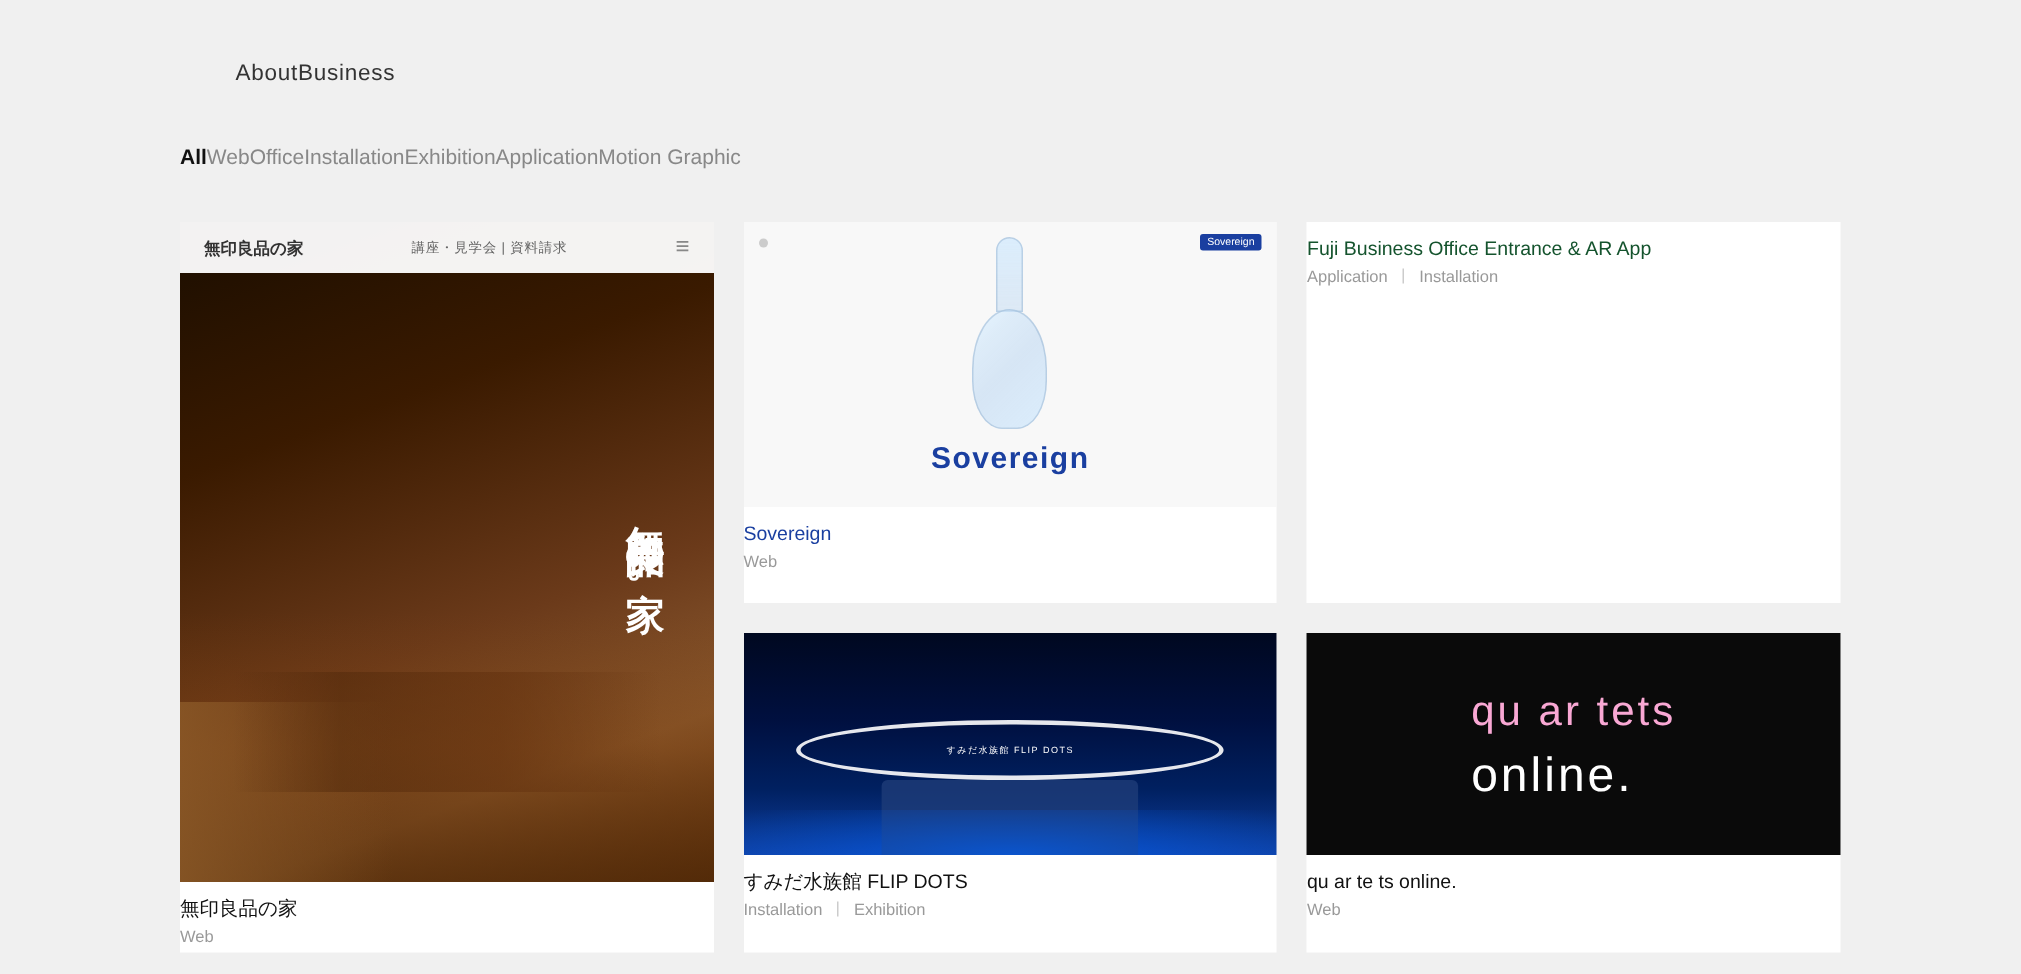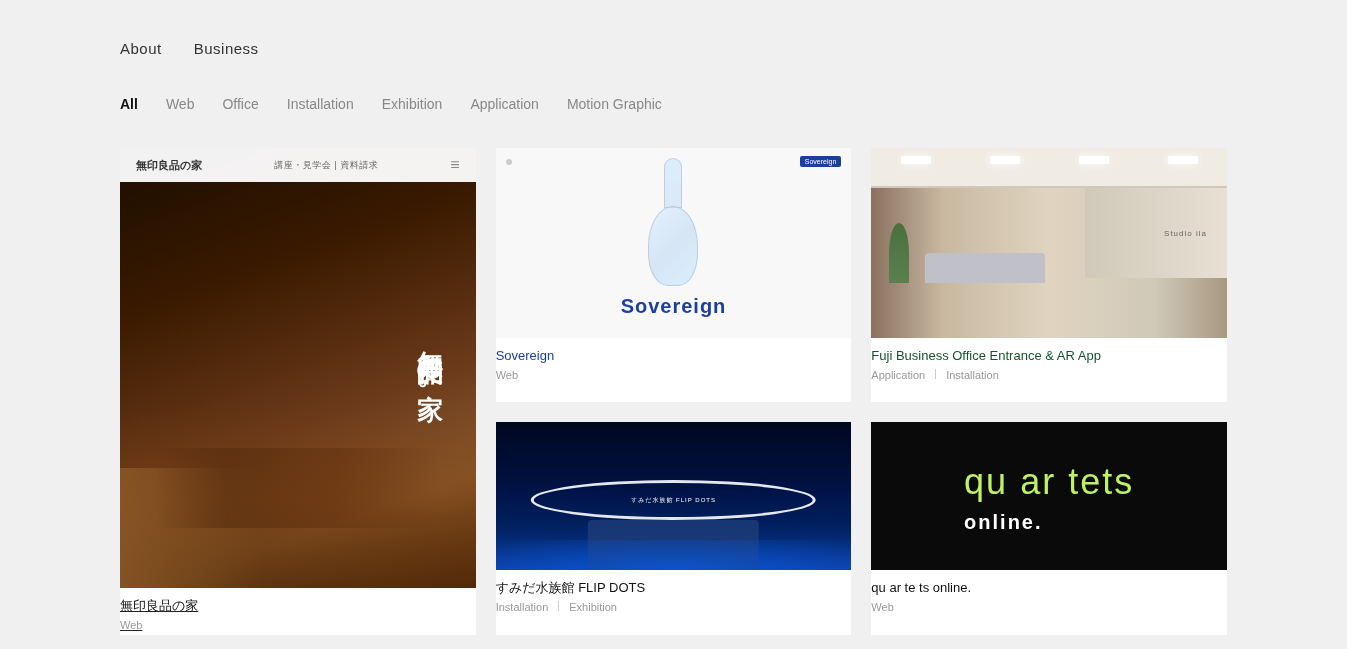--- a/index.html
+++ b/index.html
@@ -21,33 +21,32 @@
 
     .logo {
       font-size: 22px;
       font-weight: 600;
       letter-spacing: 1px;
       color: #111;
     }
 
     .nav-links {
       display: flex;
-      gap: 32px;
+      margin-left: 37px;
     }
 
     .nav-links a {
       text-decoration: none;
       color: #333;
       font-size: 15px;
       letter-spacing: 0.5px;
     }
 
     .filter-bar {
       display: flex;
-      gap: 28px;
       padding: 0 120px;
       margin-bottom: 32px;
       background: #f0f0f0;
     }
 
     .filter-item {
       font-size: 14px;
       color: #888;
       cursor: pointer;
       padding-bottom: 4px;
@@ -65,21 +64,20 @@
       padding: 0 120px 40px;
     }
 
     .portfolio-item {
       background: #fff;
       cursor: pointer;
     }
 
     .portfolio-item.tall {
       grid-row: span 2;
-      text-decoration: underline;
     }
 
     .thumb {
       width: 100%;
       overflow: hidden;
       position: relative;
     }
 
     
     .muji-thumb {
@@ -331,29 +329,29 @@
       overflow: hidden;
       display: flex;
       align-items: center;
       justify-content: center;
     }
     .quartets-text-content {
       text-align: left;
       padding: 20px;
     }
     .quartets-line1 {
-      font-size: 36px;
+      font-size: 28px;
       font-weight: 300;
-      color: #bef264;
+      color: #f9a8d4;
       letter-spacing: 2px;
       line-height: 1.4;
     }
     .quartets-line2 {
-      font-size: 20px;
-      font-weight: 700;
+      font-size: 32px;
+      font-weight: 400;
       color: #fff;
       letter-spacing: 2px;
       line-height: 1.4;
     }
     .strikethrough {
       position: relative;
       display: inline-block;
     }
     .strikethrough::after {
       content: '';
@@ -463,36 +461,20 @@
       <div class="item-title">
         <a href="#"><span class="sovereign-link">Sovereign</span></a>
       </div>
       <div class="item-tags">
         <span class="item-tag">Web</span>
       </div>
     </div>
   </div>
 
   <div class="portfolio-item">
-    <div class="thumb office-thumb">
-      <div class="office-interior"></div>
-      <div class="office-ceiling"></div>
-      <div class="office-lights">
-        <div class="office-light"></div>
-        <div class="office-light"></div>
-        <div class="office-light"></div>
-        <div class="office-light"></div>
-      </div>
-      <div class="office-floor"></div>
-      <div class="office-wall-right">
-        <div class="office-signage">Studio ila</div>
-      </div>
-      <div class="office-sofa"></div>
-      <div class="office-plant"></div>
-    </div>
     <div class="item-meta">
       <div class="item-title">
         <a href="#">
           <span style="color:#14532d;">Fuji Business Office Entrance &amp; AR App</span>
         </a>
       </div>
       <div class="item-tags">
         <span class="item-tag">Application</span>
         <span class="divider"></span>
         <span class="item-tag">Installation</span>

